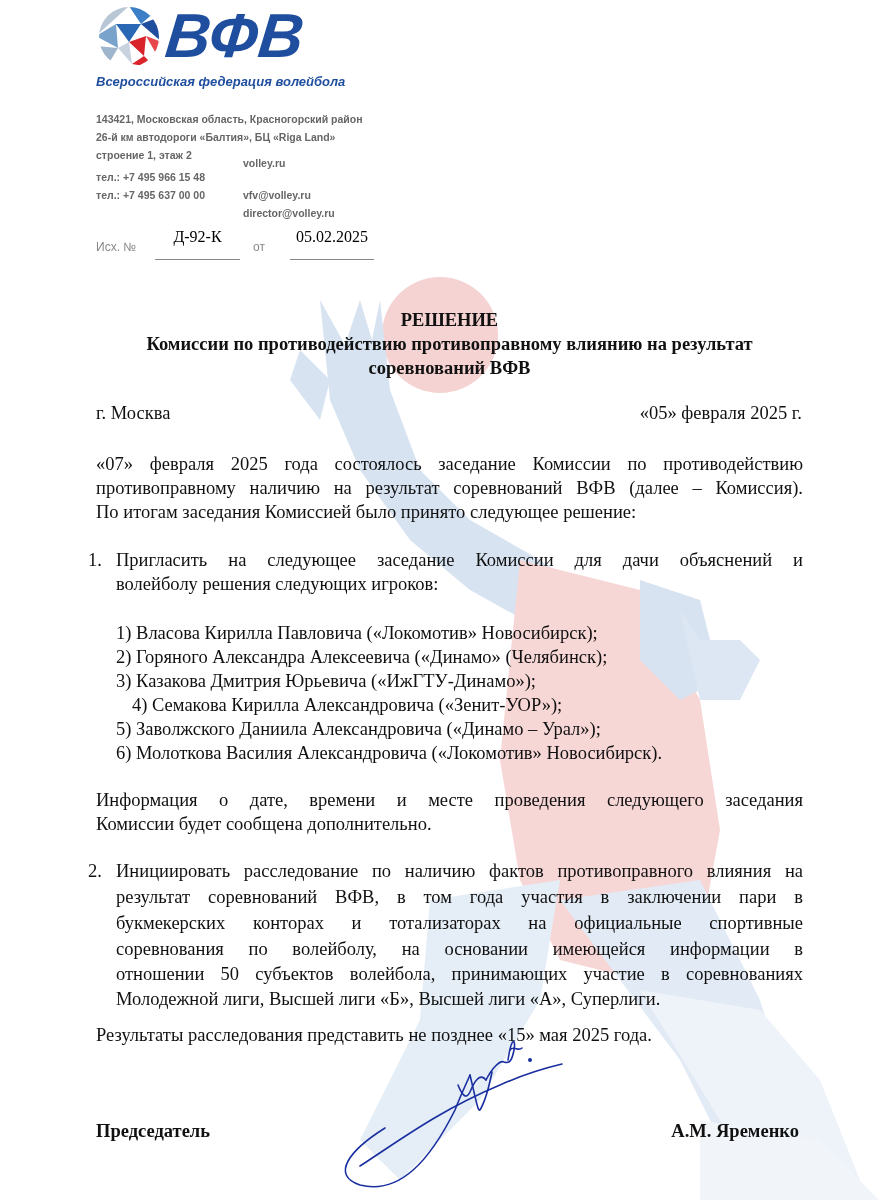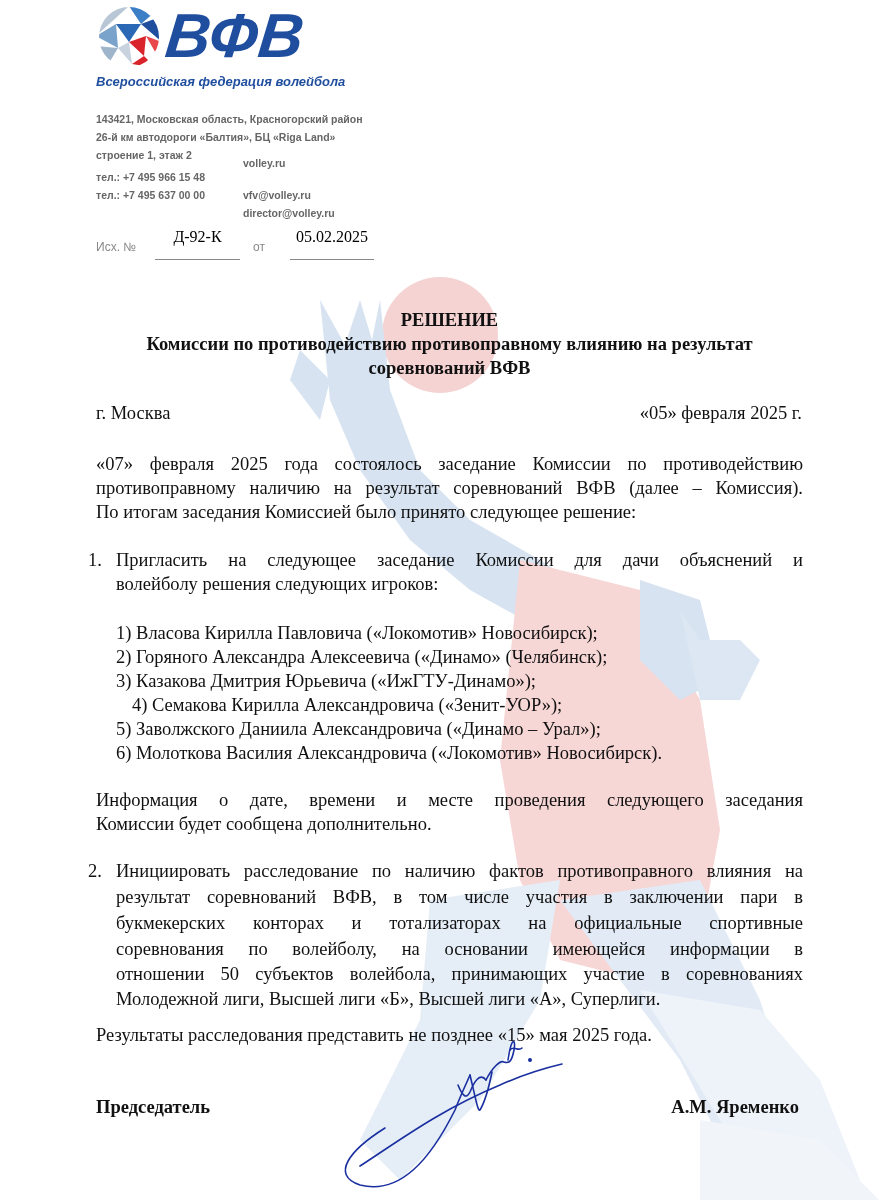--- a/index.html
+++ b/index.html
@@ -17,21 +17,21 @@
   .addr { position:absolute; left:96px; font-family:"Liberation Sans", sans-serif; font-size:10.5px; color:#666; font-weight:bold; white-space:nowrap; }
   .ref-label { position:absolute; font-family:"Liberation Sans", sans-serif; font-size:12px; color:#888; }
   .ref-val { position:absolute; font-size:16px; color:#000000; text-align:center; }
   .ref-line { position:absolute; height:1px; background:#888; }
 
   
   .title { position:absolute; left:96px; width:707px; text-align:center; font-weight:bold; font-size:18.5px; }
   .line { position:absolute; font-size:18.5px; white-space:nowrap; }
   .justify-line { position:absolute; font-size:18.5px; text-align:justify; text-align-last:justify; white-space:nowrap; }
   .num { position:absolute; font-size:18.5px; }
-  .bold { font-weight:bold; }
+  .bold { font-weight:bold;margin-top:24px; }
 </style>
 </head>
 <body>
 
 <svg class="wm" viewBox="0 0 879 1200">
   <circle cx="440" cy="335" r="58" fill="#f6d3d3"></circle>
   <polygon points="320,300 345,345 360,300 372,340 380,300 390,390 420,470 470,520 540,560 600,600 650,640 610,680 560,640 470,590 410,540 360,470 330,400" fill="#d7e3f1"></polygon>
   <polygon points="330,380 300,350 290,380 320,420" fill="#d7e3f1"></polygon>
   <polygon points="520,560 640,590 700,700 720,830 700,940 640,980 560,960 520,880 500,760" fill="#f7d6d6"></polygon>
   <polygon points="640,580 700,600 720,680 680,700 640,660" fill="#d7e3f1"></polygon>
@@ -105,21 +105,21 @@
   <div class="line" style="left:116px;top:671px;">3) Казакова Дмитрия Юрьевича («ИжГТУ-Динамо»);</div>
   <div class="line" style="left:116px;top:695px;margin-left:16px;">4) Семакова Кирилла Александровича («Зенит-УОР»);</div>
   <div class="line" style="left:116px;top:719px;">5) Заволжского Даниила Александровича («Динамо – Урал»);</div>
   <div class="line" style="left:116px;top:743px;">6) Молоткова Василия Александровича («Локомотив» Новосибирск).</div>
 
   <div class="justify-line" style="left:96px;top:790px;width:707px;">Информация о дате, времени и месте проведения следующего заседания</div>
   <div class="line" style="left:96px;top:814px;">Комиссии будет сообщена дополнительно.</div>
 
   <div class="num" style="left:88px;top:861px;">2.</div>
   <div class="justify-line" style="left:116px;top:861px;width:687px;">Инициировать расследование по наличию фактов противоправного влияния на</div>
-  <div class="justify-line" style="left:116px;top:887px;width:687px;">результат соревнований ВФВ, в том числе участия в заключении пари в</div>
+  <div class="justify-line" style="left:116px;top:887px;width:687px;">результат соревнований ВФВ, в том года участия в заключении пари в</div>
   <div class="justify-line" style="left:116px;top:913px;width:687px;">букмекерских конторах и тотализаторах на официальные спортивные</div>
   <div class="justify-line" style="left:116px;top:939px;width:687px;">соревнования по волейболу, на основании имеющейся информации в</div>
   <div class="justify-line" style="left:116px;top:964px;width:687px;">отношении 50 субъектов волейбола, принимающих участие в соревнованиях</div>
   <div class="line" style="left:116px;top:989px;">Молодежной лиги, Высшей лиги «Б», Высшей лиги «А», Суперлиги.</div>
 
   <div class="line" style="left:96px;top:1025px;">Результаты расследования представить не позднее «15» мая 2025 года.</div>
 
   <div class="line bold" style="left:96px;top:1097px;">Председатель</div>
   <div class="line bold" style="right:80px;top:1097px;">А.М. Яременко</div>
 

